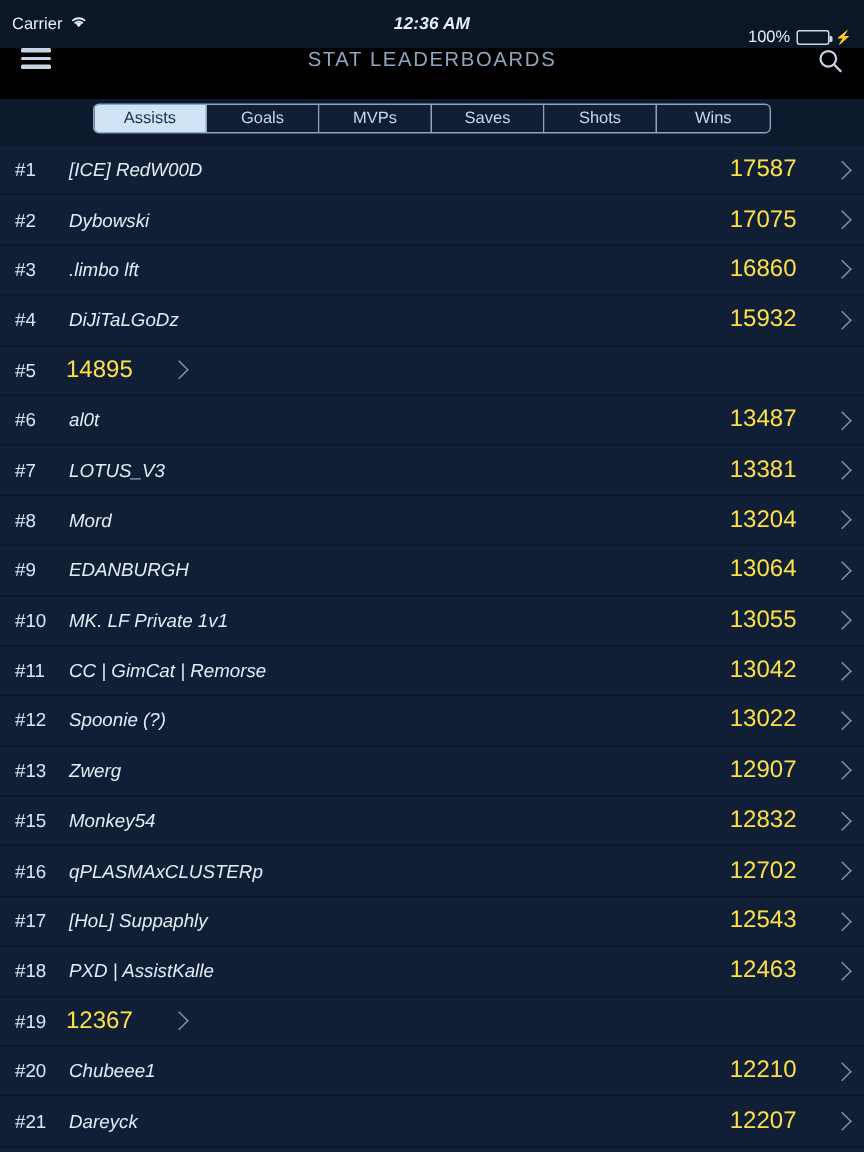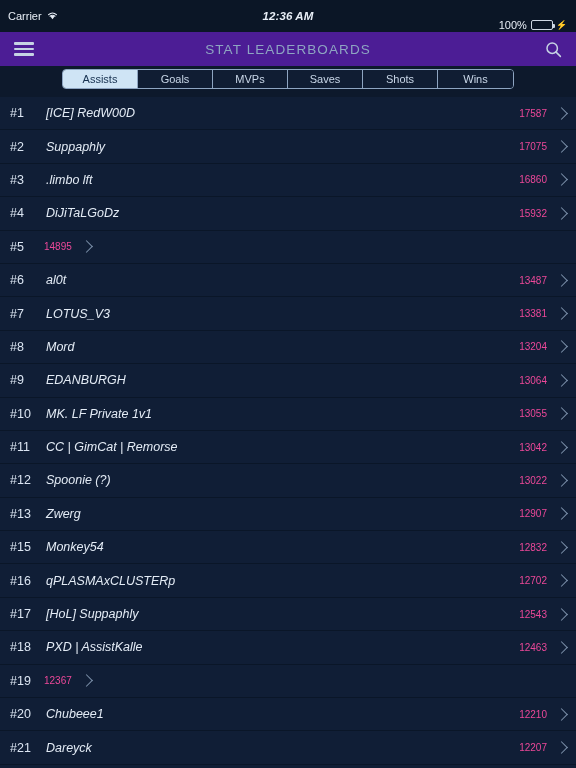--- a/index.html
+++ b/index.html
@@ -37,22 +37,22 @@
   .batt::after{
     content:""; position:absolute; right:-3px; top:3px;
     width:2px; height:4px; background:#cfd8e4; border-radius:0 1px 1px 0;
   }
   .batt-fill{ height:100%; background:#34d058; border-radius:1px; }
   .bolt{ font-size:9px; color:#e8eef6; }
 
   
   .navbar{
     height:34px; width:100%;
-    background:#4c1d95;
-    display:flex; align-items:center;
+    background:#000000;
+    display:flex; 
     position:relative;
     padding:0 14px;
   }
   .hamburger{ display:flex; flex-direction:column; gap:3px; cursor:pointer; }
   .hamburger span{
     display:block; width:20px; height:2.5px;
     background:#c6d3e4; border-radius:1px;
   }
   .nav-title{
     position:absolute; left:0; right:0; text-align:center;
@@ -111,24 +111,24 @@
   }
   .pname{
     flex:1;
     color:#e3ebf5;
     font-size:12.5px;
     white-space:nowrap; overflow:hidden; text-overflow:ellipsis;
     padding-left:2px;
     font-style:italic;
   }
   .val{
-    color:#ec4899;
-    font-size:10px;
+    color:#fde047;
+    font-size:16px;
     text-align:right;
-    margin-right:10px;
+    margin-right:26px;
   }
   .chev{
     width:9px; height:9px;
     border-right:1.6px solid #7e93ad;
     border-top:1.6px solid #7e93ad;
     transform:rotate(45deg);
     flex:0 0 9px;
   }
 </style>
 </head>
@@ -195,21 +195,21 @@
 
 <div class="list" id="list">
     <div class="row">
       <div class="rank">#1</div>
       <div class="pname">[ICE] RedW00D</div>
       <div class="val">17587</div>
       <div class="chev"></div>
     </div>
     <div class="row">
       <div class="rank">#2</div>
-      <div class="pname">Suppaphly</div>
+      <div class="pname">Dybowski</div>
       <div class="val">17075</div>
       <div class="chev"></div>
     </div>
     <div class="row">
       <div class="rank">#3</div>
       <div class="pname">.limbo lft</div>
       <div class="val">16860</div>
       <div class="chev"></div>
     </div>
     <div class="row">

